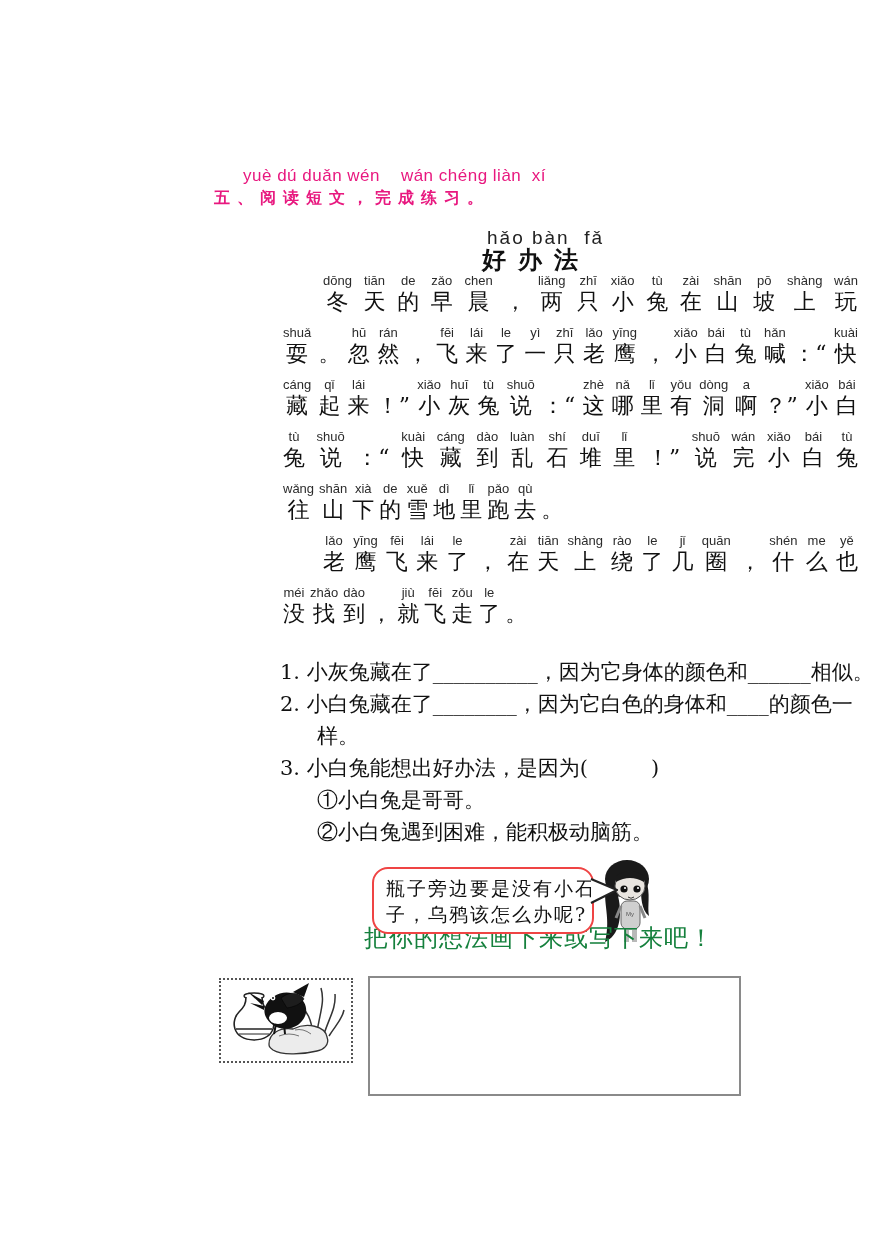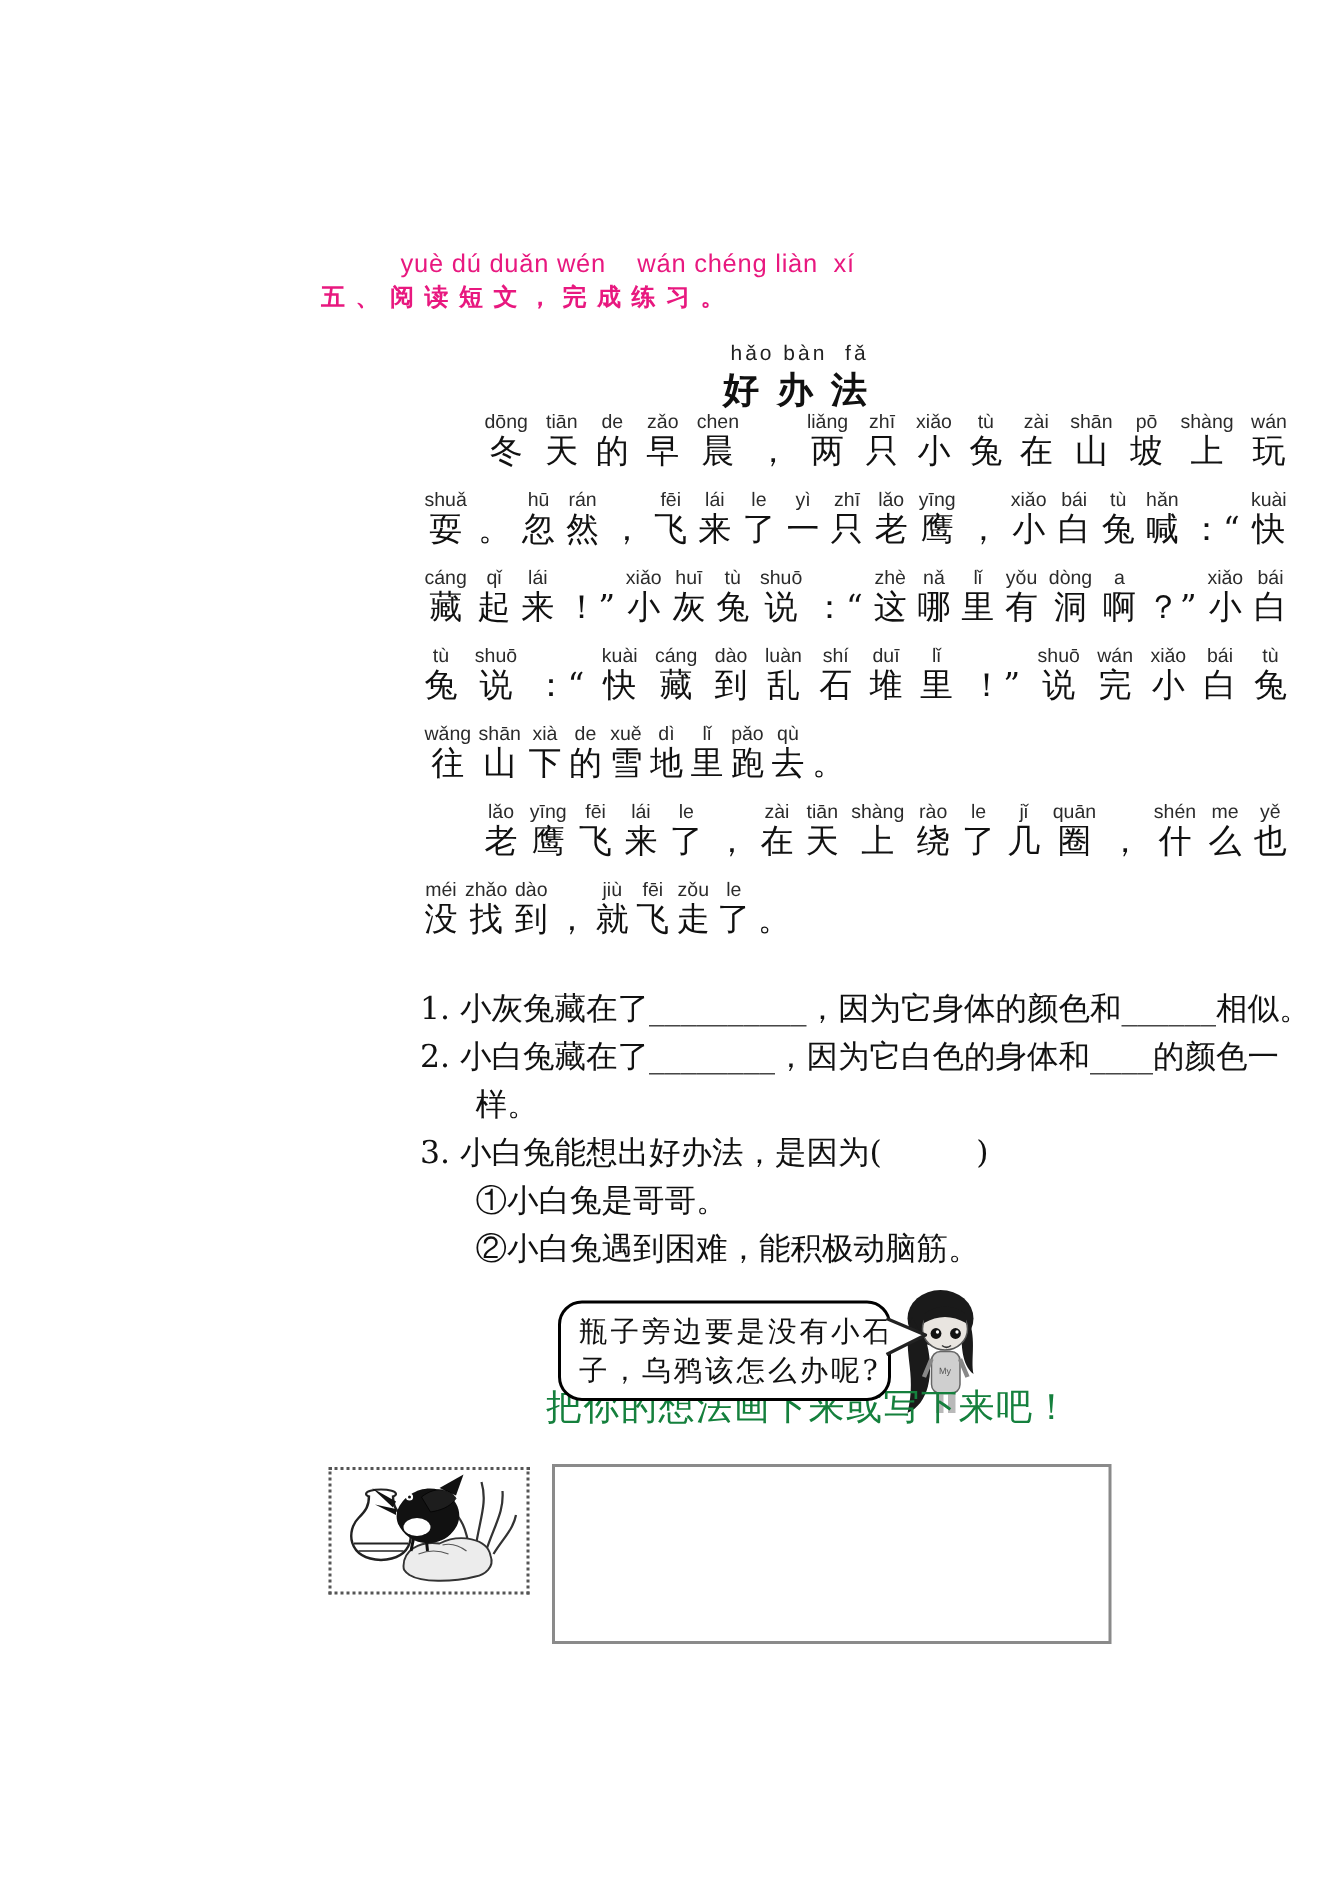--- a/index.html
+++ b/index.html
@@ -3,26 +3,26 @@
 <meta charset="utf-8">
 <style>
   html,body{margin:0;padding:0;}
   body{
     width:892px;height:1252px;background:#ffffff;position:relative;
     font-family:"Liberation Sans",sans-serif;color:#111;overflow:hidden;
   }
   .abs{position:absolute;}
 
   
-  .hdr-py{left:267px;top:166px;color:#e8187f;font-size:17px;white-space:pre;letter-spacing:0.5px;}
+  .hdr-py{left:243px;top:166px;color:#e8187f;font-size:17px;white-space:pre;letter-spacing:0.5px;}
   .hdr-title{left:214px;top:188px;color:#e8187f;font-size:16px;font-weight:bold;
              letter-spacing:7px;white-space:pre;font-family:"DejaVu Sans","Liberation Sans",sans-serif;}
 
   
-  .ptitle-py{left:487px;top:227px;font-size:14px;color:#222;letter-spacing:2px;white-space:pre;}
+  .ptitle-py{left:487px;top:227px;font-size:19px;color:#222;letter-spacing:2px;white-space:pre;}
   .ptitle-zi{left:482px;top:244px;font-size:24px;font-weight:bold;letter-spacing:12px;
              font-family:Liberation Sans, sans-serif;white-space:pre;}
 
   
   .passage{left:248px;top:272px;width:610px;}
   .pline{display:flex;margin-bottom:9px;align-items:flex-end;margin-left:35px;}
   .pline.just{justify-content:space-between;}
   .pline:not(.just){gap:5px;}
   .pline.ind{padding-left:40px;}
   .cu{display:flex;flex-direction:column;align-items:center;}
@@ -32,21 +32,21 @@
       font-family:"DejaVu Serif","Liberation Serif",serif;}
 
   
   .questions{left:248px;top:656px;width:618px;margin-left:32px;}
   .qline{font-size:21px;line-height:32px;color:#111;white-space:pre;
          font-family:"DejaVu Serif","Liberation Serif",serif;}
   .qline.ind{padding-left:37px;}
 
   
   .bubble{left:372px;top:867px;width:222px;height:67px;background:#fff;
-          border:2px solid #000000;border-radius:16px;box-sizing:border-box;
+          border:2px solid #ef4444;border-radius:16px;box-sizing:border-box;
           padding:6px 10px 0 12px;z-index:1;}
   .bubble-line{font-size:19px;line-height:26px;color:#111;letter-spacing:2px;white-space:pre;
           font-family:"DejaVu Serif","Liberation Serif",serif;}
   .tail{left:589px;top:877px;z-index:2;}
   .girl{left:599px;top:858px;}
 
   
   .prompt{left:364px;top:922px;font-size:24px;color:#15803d;letter-spacing:1px;white-space:pre;
           font-family:"DejaVu Serif","Liberation Serif",serif;}
 

